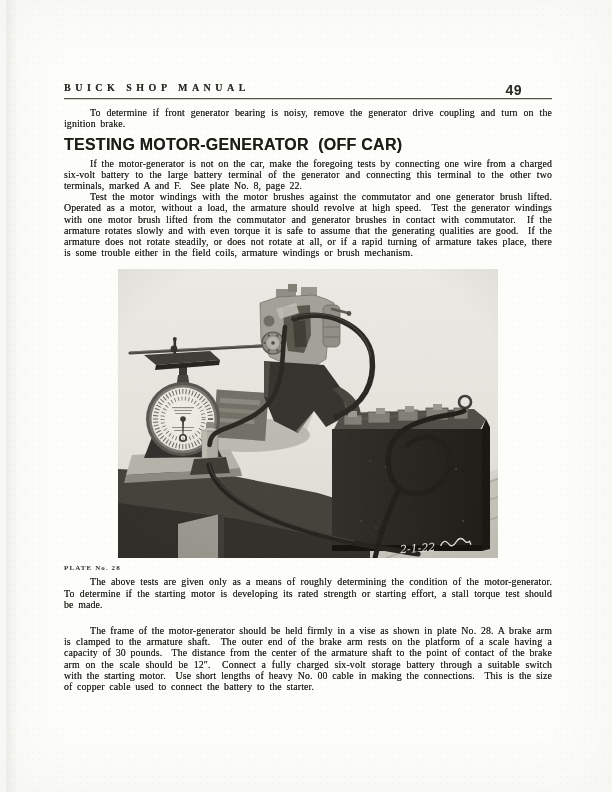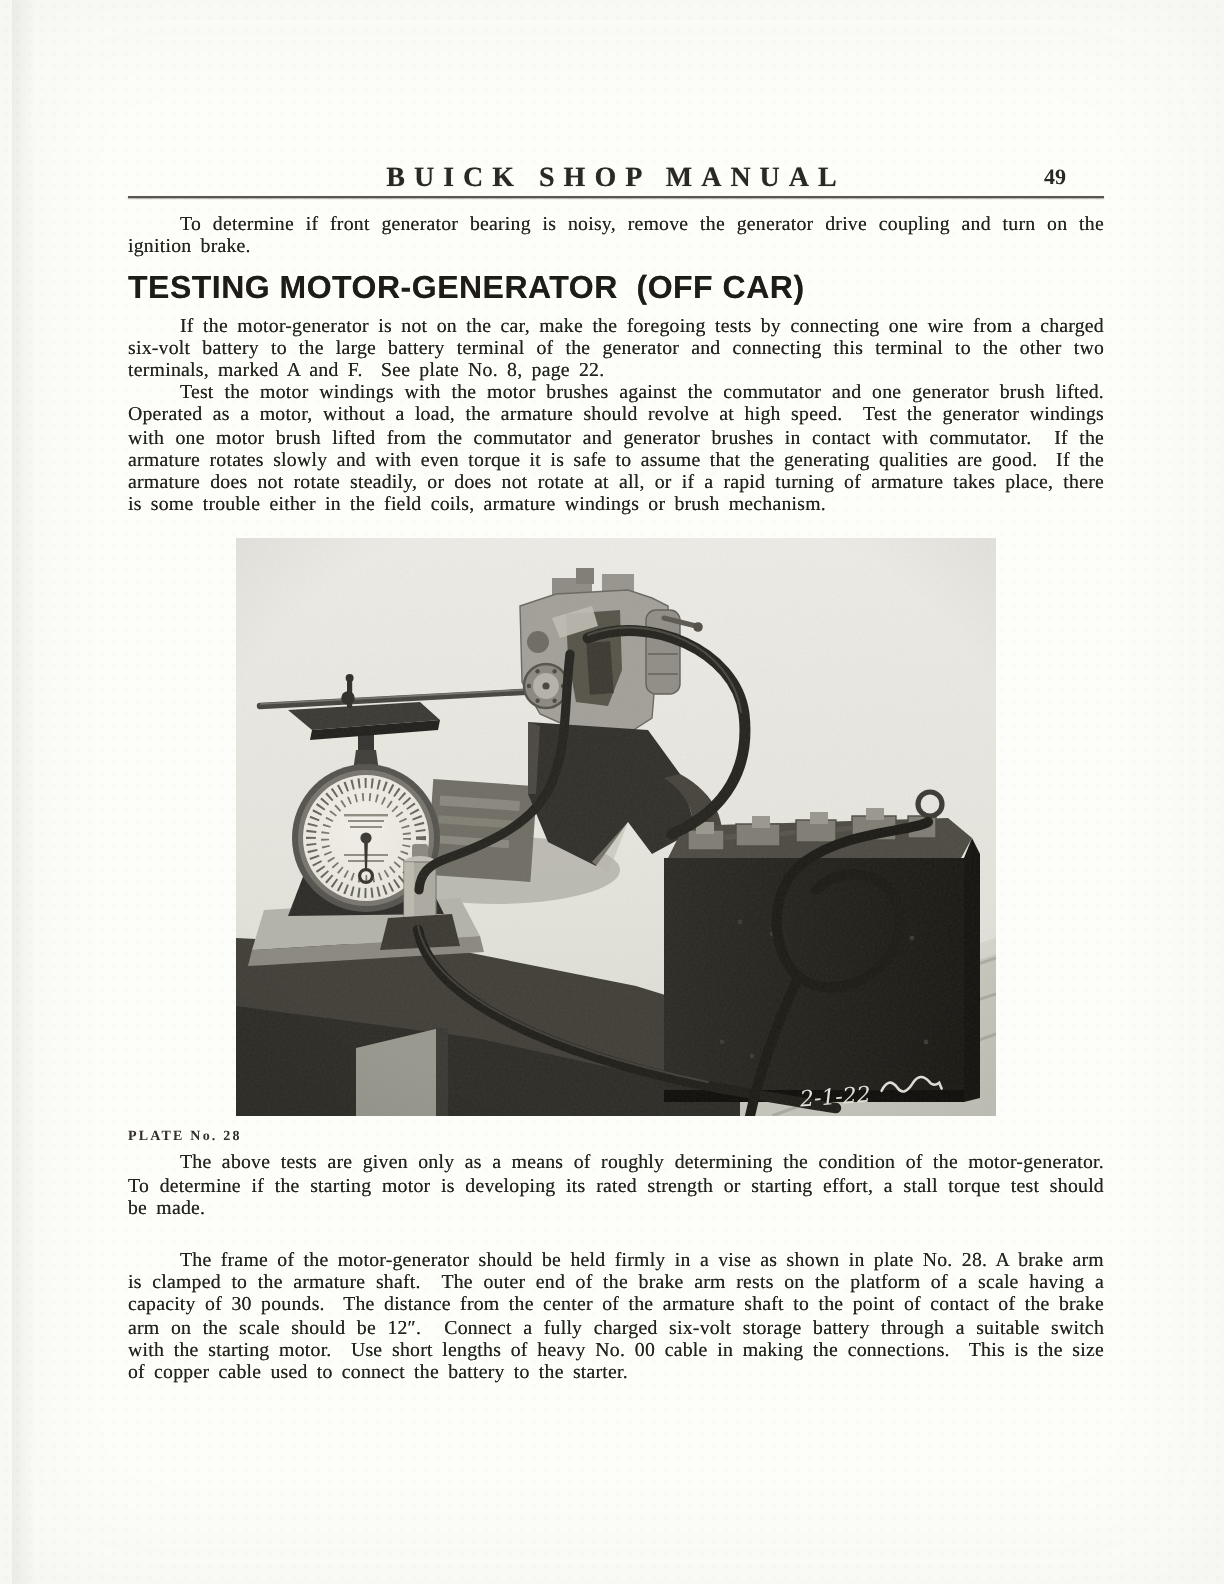--- a/index.html
+++ b/index.html
@@ -19,29 +19,29 @@
     pointer-events:none;
   }
   .column{
     position:absolute;left:64px;top:82px;width:488px;
     color:#24221d;
   }
   .header{
     position:relative;height:14px;
   }
   .page-title{
-    text-align:center;
-    font-size:14px;font-weight:bold;
+    text-align:left;
+    font-size:10px;font-weight:bold;
     letter-spacing:4.5px;
     color:#2a2822;
     text-shadow:0 0 0.4px rgba(42,40,34,0.6);
   }
   .page-number{
-    position:absolute;right:19px;top:1px;
-    font-size:11px;font-weight:bold;color:#2a2822;
+    position:absolute;right:30px;top:1px;
+    font-size:14px;font-weight:bold;color:#2a2822;font-family:Liberation Mono, monospace;
   }
   .header-rule{
     height:1.2px;background:#5a564e;
     box-shadow:0 0.5px 0.6px rgba(90,86,78,0.5);
     margin-top:2px;
   }
   .para{
     margin:0;
     font-size:9.9px;line-height:11.2px;
     text-align:justify;

